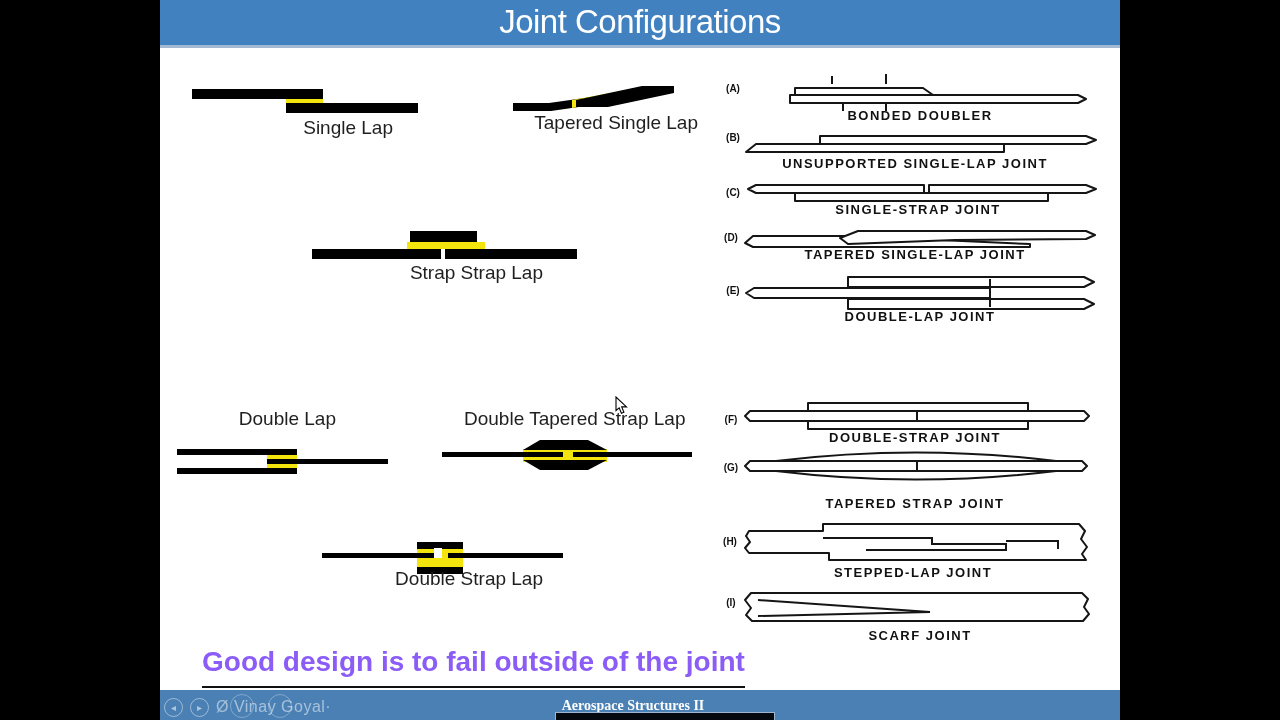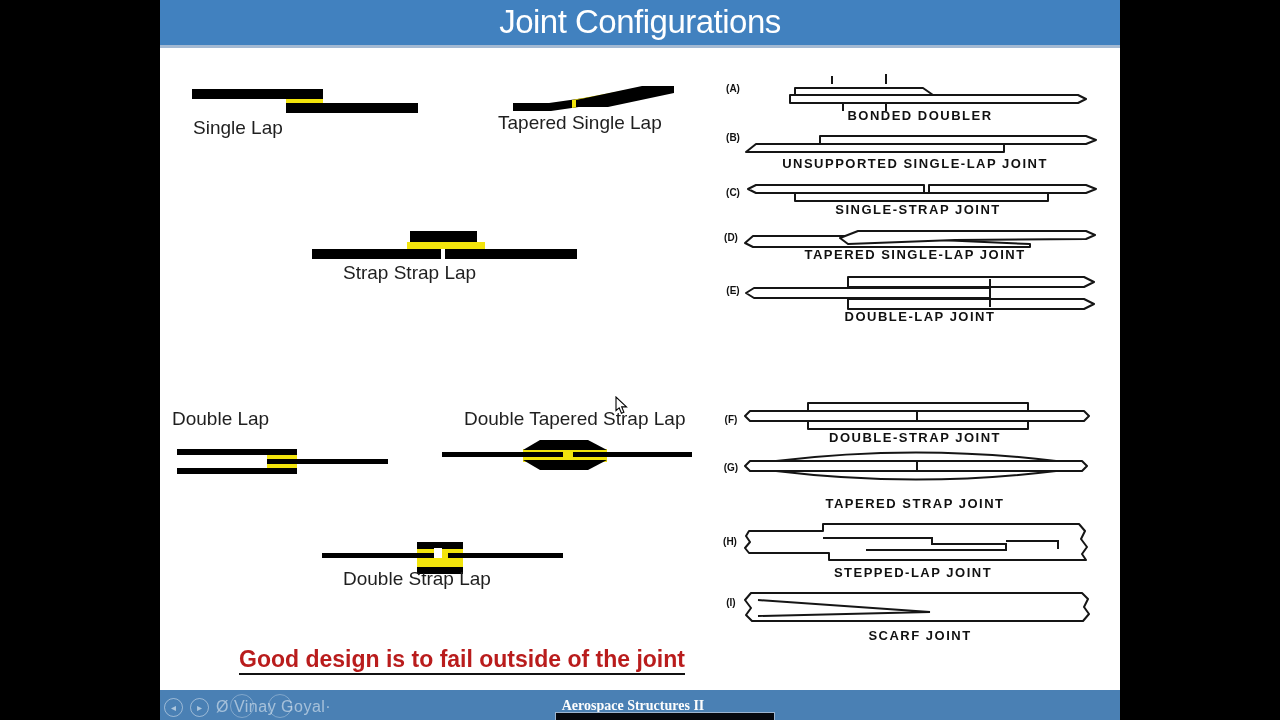--- a/index.html
+++ b/index.html
@@ -18,34 +18,34 @@
   
   .title-bar{position:absolute;left:0;top:0;width:960px;height:45px;
     background:var(--header-blue);color:#fff;text-align:center;
     font-size:33px;line-height:44px;letter-spacing:-0.5px;}
   .title-strip{position:absolute;left:0;top:45px;width:960px;height:3px;background:#a3b9d2;}
 
   
   .bar{position:absolute;background:var(--adherend-black);}
   .glue{position:absolute;background:var(--adhesive-yellow);}
   .notch{position:absolute;background:#fff;}
-  .dlabel{position:absolute;color:#1f1f1f;font-size:19px;text-align:left;white-space:nowrap;}
+  .dlabel{position:absolute;color:#1f1f1f;font-size:19px;text-align:right;white-space:nowrap;}
   svg{position:absolute;display:block;}
 
   
   .fig-caption{font:700 13px "Liberation Sans","DejaVu Sans",sans-serif;
     letter-spacing:1.5px;fill:#111;}
   .fig-letter{font:700 10px "Liberation Sans","DejaVu Sans",sans-serif;fill:#111;}
   .sketch{stroke:var(--ink);stroke-width:2;fill:#fff;stroke-linejoin:round;}
   .sketch-line{stroke:var(--ink);stroke-width:2;fill:none;}
 
   
   .statement{position:absolute;left:42px;top:646px;width:520px;text-align:center;}
-  .statement span{display:inline-block;color:#b91c1c;font-size:23px;font-weight:700;
-    border-bottom:2px solid #111;padding-bottom:0;white-space:nowrap;}
+  .statement span{display:inline-block;color:#8b5cf6;font-size:28px;font-weight:700;
+    border-bottom:2px solid #111;padding-bottom:8px;white-space:nowrap;}
 
   
   .footer-bar{position:absolute;left:0;top:690px;width:960px;height:30px;background:var(--footer-blue);}
   .footer-title{position:absolute;left:0;top:698px;width:946px;text-align:center;color:#fdfdfd;
     font-family:"Liberation Serif","DejaVu Serif",serif;font-weight:700;font-size:14px;}
   .caption-box{position:absolute;left:395px;top:712px;width:220px;height:8px;background:#05080f;
     border:1px solid #9db5d1;border-bottom:none;}
   .watermark{position:absolute;left:4px;top:696px;height:22px;display:flex;align-items:center;gap:7px;
     color:rgba(255,255,255,0.5);}
   .wm-btn{width:19px;height:19px;border:1px solid rgba(255,255,255,0.45);border-radius:50%;

